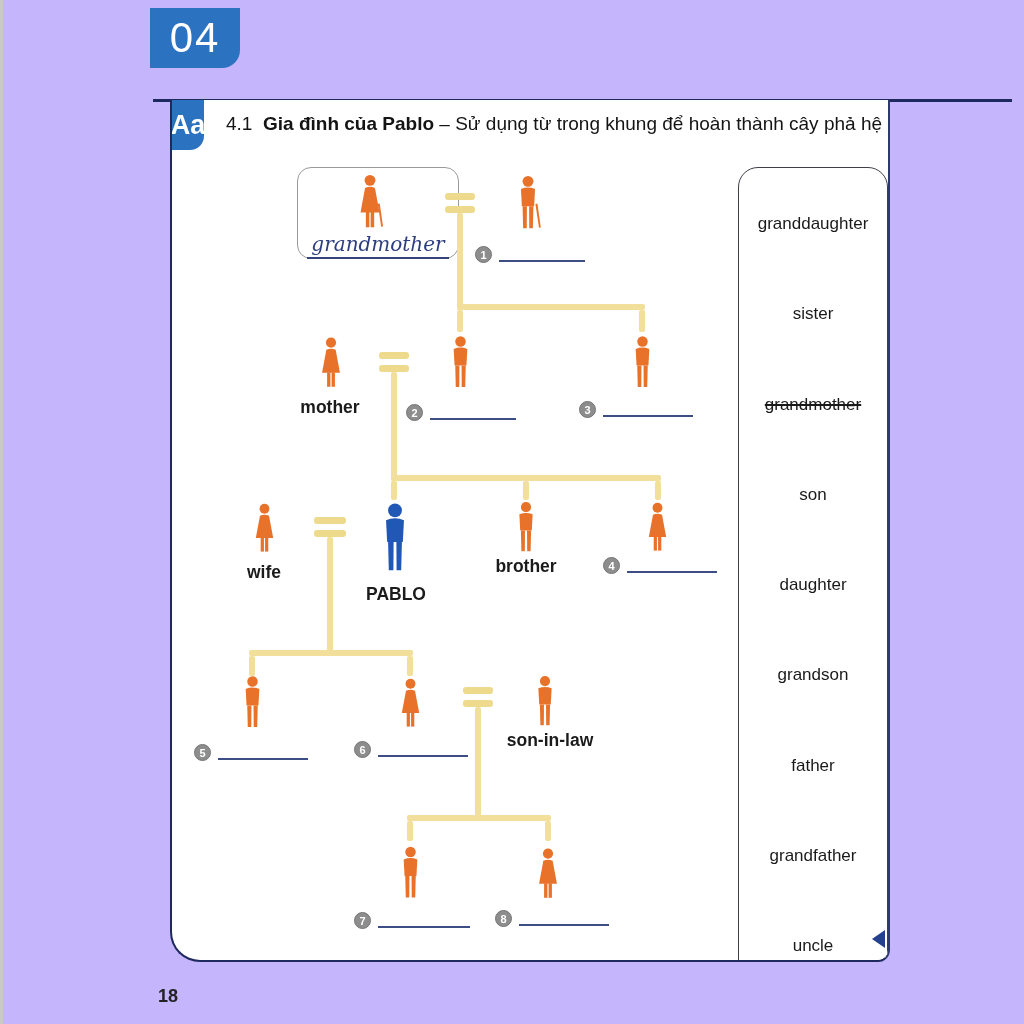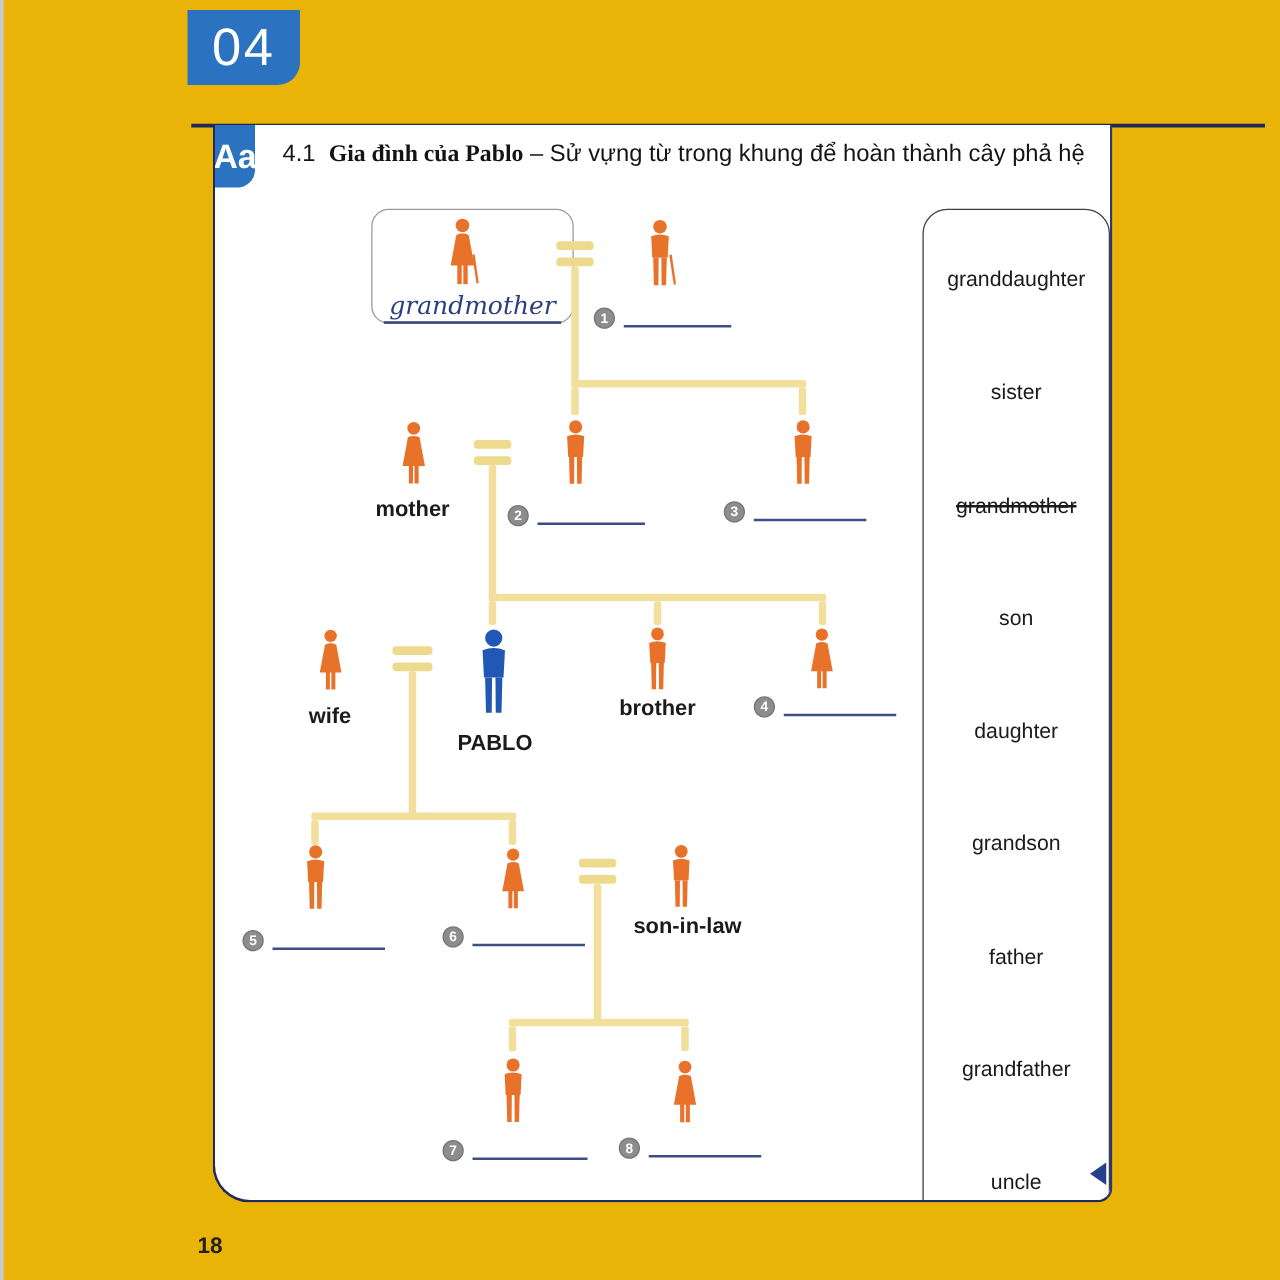--- a/index.html
+++ b/index.html
@@ -1,17 +1,17 @@
 <!DOCTYPE html>
 <html><head>
 <meta charset="utf-8">
 <style>
   * { margin:0; padding:0; box-sizing:border-box; }
   html,body { width:1024px; height:1024px; background:#fff; font-family:"Liberation Sans", sans-serif; }
-  .page { position:relative; width:1024px; height:1024px; background:#eab308; overflow:hidden; }
+  .page { position:relative; width:1024px; height:1024px; background:#c4b5fd; overflow:hidden; }
 
   
   .scan-edge { position:absolute; left:0; top:0; width:3px; height:1024px; background:#c9c9c9; }
 
   
   .unit-box { position:absolute; left:150px; top:8px; width:90px; height:60px;
     background:#2b72c0; border-radius:0 0 18px 0; display:flex; align-items:center; justify-content:center; }
   .unit-box span { color:#fff; font-size:42px; font-weight:300; letter-spacing:2px; }
   .unit-title { position:absolute; left:258px; top:14px; font-size:44px; font-weight:400; color:#242424; }
 
@@ -22,21 +22,21 @@
   .content-box { position:absolute; left:170px; top:100px; width:720px; height:862px;
     border-left:2px solid #1e2a5e; border-right:2px solid #2e3a6e; border-bottom:2.5px solid #1e2a5e;
     border-radius:0 0 12px 30px; background:#fff; overflow:hidden; }
 
   .aa-tab { position:absolute; left:0; top:0; width:32px; height:50px; background:#2b72c0;
     border-radius:0 0 14px 0; display:flex; align-items:center; justify-content:center; }
   .aa-tab span { color:#fff; font-size:27px; font-weight:700; }
 
   .instruction { position:absolute; left:54px; top:9px; width:680px; font-size:19px; color:#141414; line-height:29px; }
   .instruction .l1 { white-space:nowrap; }
-  .instruction b { font-weight:700;font-family:Liberation Serif, serif; }
+  .instruction b { font-weight:700; }
 
   
   svg.fig { position:absolute; fill:currentColor; color:#e9722a; }
   svg.fig.blue { color:#2157b5; }
 
   
   .yline { position:absolute; background:#f1df9b; border-radius:2px; }
 
   
   .equals { position:absolute; }
@@ -109,21 +109,21 @@
 
   <div class="top-line"></div>
 
   <div class="content-box">
 
     <div class="aa-tab">
       <span>Aa</span>
     </div>
 
     <div class="instruction">
-      <div class="l1"><span>4.1</span>&nbsp;&nbsp;<b>Gia đình của Pablo</b>&nbsp;<span>– Sử vựng từ trong khung để hoàn thành cây phả hệ</span></div>
+      <div class="l1"><span>4.1</span>&nbsp;&nbsp;<b>Gia đình của Pablo</b>&nbsp;<span>– Sử dụng từ trong khung để hoàn thành cây phả hệ</span></div>
     </div>
 
     <div class="example-box">
       <svg class="fig" style="left:52px; top:6px;" width="40" height="56" viewBox="0 0 40 62">
           <use href="#fig-grandmother"></use>
         </svg>
       <div class="handwritten">grandmother</div>
       <div class="example-underline"></div>
     </div>
 

